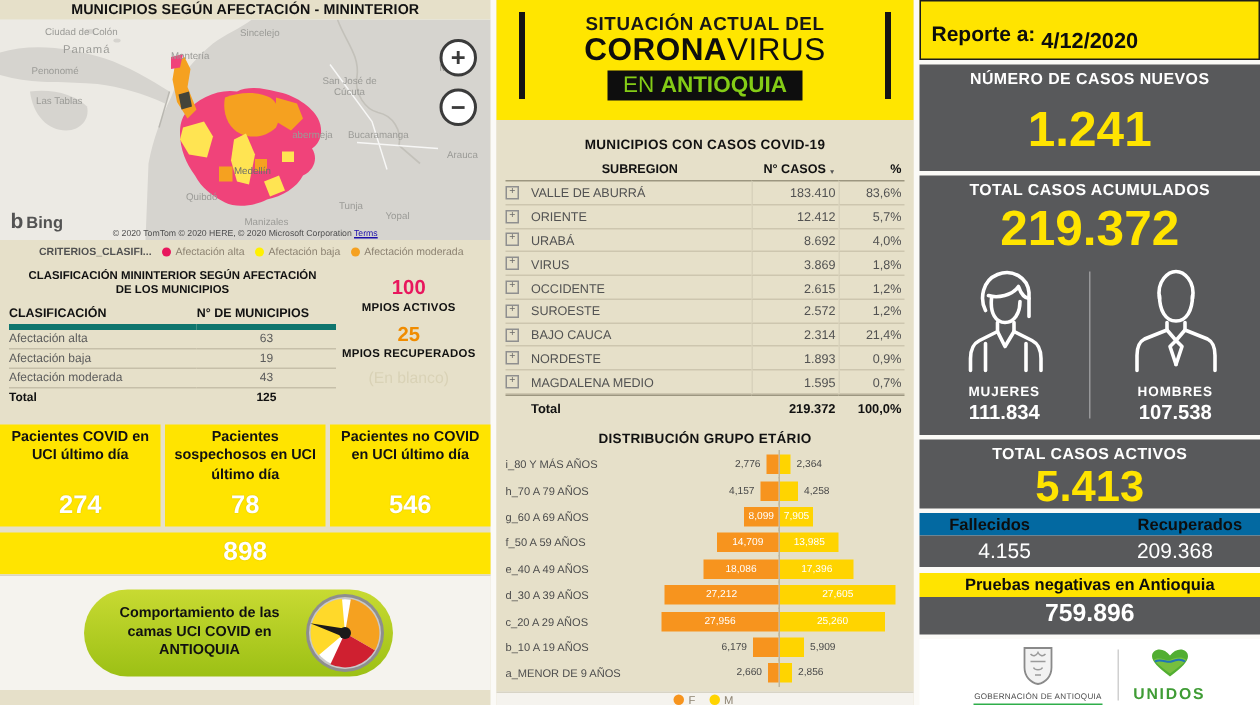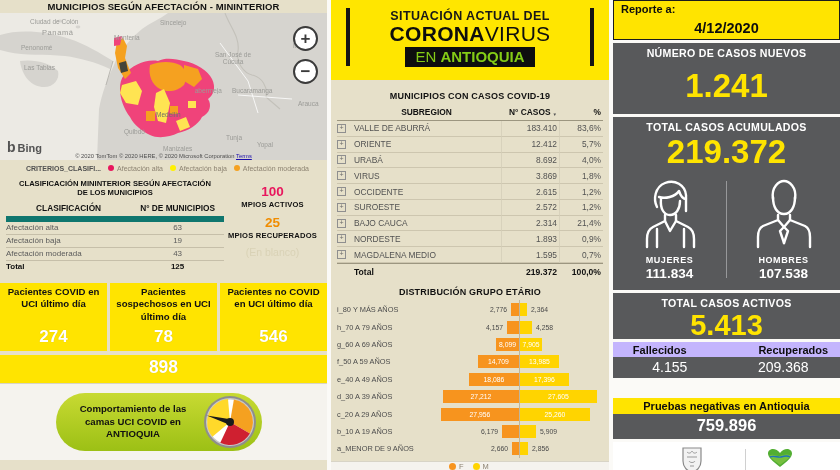--- a/index.html
+++ b/index.html
@@ -23,21 +23,21 @@
 
   .criteria{height:16px;display:flex;align-items:center;gap:7px;padding-left:26px;font-size:7px;}
   .crit-label{font-weight:bold;color:#515151;}
   .legend-item{display:flex;align-items:center;gap:3px;color:#8d8372;}
   .dot{width:6px;height:6px;border-radius:50%;display:inline-block;}
 
   .class-section{display:flex;padding:2px 6px 0 6px;height:96px;}
   .class-table{width:218px;}
   .ct-title{font-size:7.6px;font-weight:bold;color:#111;text-align:center;line-height:1.25;padding:1px 8px 3px 8px;}
   .ct-grid{display:grid;grid-template-columns:1.35fr 1fr;}
-  .ct-grid .h{font-size:8.3px;font-weight:bold;color:#111;text-align:center;padding:2px 0 3px 0;border-bottom:6px solid #0f766e;}
+  .ct-grid .h{font-size:8.3px;font-weight:bold;color:#111;text-align:left;padding:2px 0 3px 0;border-bottom:4px solid #0f766e;}
   .ct-grid .c{font-size:8px;color:#5b5b5b;padding:1.5px 0;border-bottom:1px solid #c6bfa9;}
   .ct-grid .c.name{text-align:left;}
   .ct-grid .c.num{text-align:center;}
   .ct-grid .t{font-size:8px;font-weight:bold;color:#111;padding:1.5px 0;}
   .mpio-stats{flex:1;text-align:center;padding-top:6px;}
   .stat-num{font-size:13.5px;font-weight:bold;}
   .stat-num.pink{color:#e8175d;}
   .stat-num.orange{color:#f08c00;}
   .stat-cap{font-size:7.6px;font-weight:bold;color:#111;margin:1px 0 6px 0;letter-spacing:.2px;}
   .stat-blank{font-size:10.5px;color:#d9d2b6;margin-top:6px;}
@@ -89,36 +89,36 @@
   .pval{position:absolute;top:0;line-height:13px;font-size:6.8px;white-space:nowrap;}
   .pval.inside{color:#fff;text-align:center;}
   .pval.out-l{color:#4a4a4a;text-align:right;}
   .pval.out-r{color:#4a4a4a;text-align:left;}
   .pyr-legend{display:flex;align-items:center;gap:9px;margin:4px 0 0 112px;font-size:7.5px;color:#4c4c4c;}
   .pyr-legend .dot{width:7px;height:7px;}
 
   
   #right-panel{left:613px;width:227px;background:#fbfaf7;}
   .rp-header{position:relative;height:40px;background:#ffe400;border:1.5px solid #1c1c1c;box-sizing:border-box;}
-  .rp-lab{position:absolute;left:7px;top:2px;font-size:11px;font-weight:bold;color:#0d0d0d;}
+  .rp-lab{position:absolute;left:7px;top:13px;font-size:14px;font-weight:bold;color:#0d0d0d;}
   .rp-date{position:absolute;left:0;right:0;top:19px;text-align:center;font-size:14.5px;font-weight:bold;color:#0d0d0d;}
   .gray{background:#58595b;}
   .rbox{margin-top:3px;}
   .rb-cap{text-align:center;font-size:10.6px;font-weight:bold;color:#fff;letter-spacing:.3px;padding-top:4px;}
   .rb-big{text-align:center;font-size:33px;font-weight:bold;color:#ffe400;line-height:1.15;}
   .genders{display:flex;margin-top:6px;}
   .gcol{flex:1;text-align:center;position:relative;}
   .gdiv{width:1px;background:#97989a;margin:4px 0 10px 0;}
   .gcap{font-size:9px;font-weight:bold;color:#fff;letter-spacing:.6px;margin-top:2px;}
   .gval{font-size:13.5px;font-weight:bold;color:#fff;padding:1px 0 7px 0;}
-  .ystrip{margin-top:3px;background:#c4b5fd;display:flex;gap:40px;}
+  .ystrip{margin-top:3px;background:#0369a1;display:flex;gap:40px;}
   .ystrip .half{flex:1;text-align:center;font-size:11px;font-weight:bold;color:#0d0d0d;padding:1.5px 0;}
   .gstrip{display:flex;}
   .gstrip .half{flex:1;text-align:center;font-size:14px;font-weight:normal;color:#fff;padding:2px 0 3px 0;}
-  .ystrip-full{margin-top:20px;background:#ffe400;text-align:center;font-size:11px;font-weight:bold;color:#0d0d0d;padding:2px 0;}
+  .ystrip-full{margin-top:4px;background:#ffe400;text-align:center;font-size:11px;font-weight:bold;color:#0d0d0d;padding:2px 0;}
   .gstrip-full{text-align:center;font-size:16.5px;font-weight:bold;color:#fff;padding:2px 0 4px 0;}
   .rp-footer{margin-top:3px;height:48px;background:#fff;display:flex;align-items:center;justify-content:center;gap:10px;}
   .logo-col{text-align:center;}
   .gob-text{font-size:5.4px;color:#4b4b4b;letter-spacing:.2px;border-bottom:1.5px solid #2fae4a;padding-bottom:1px;}
   .logo-div{width:1px;height:34px;background:#d0d0d0;}
   .unidos-text{font-size:10.5px;font-weight:bold;color:#3f9c35;letter-spacing:1.2px;}
 </style>
 </head>
 <body>
 

